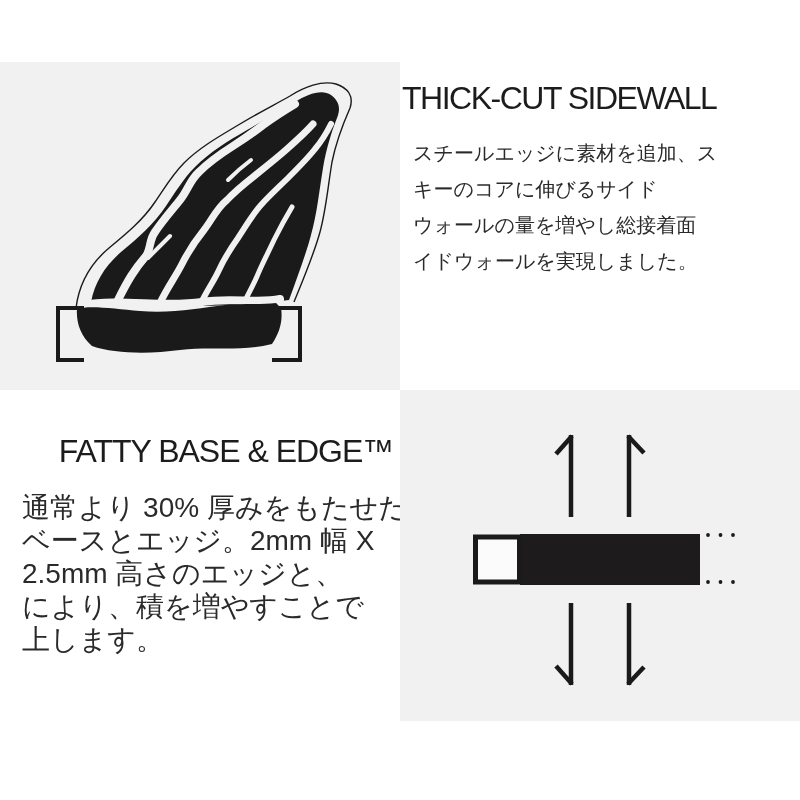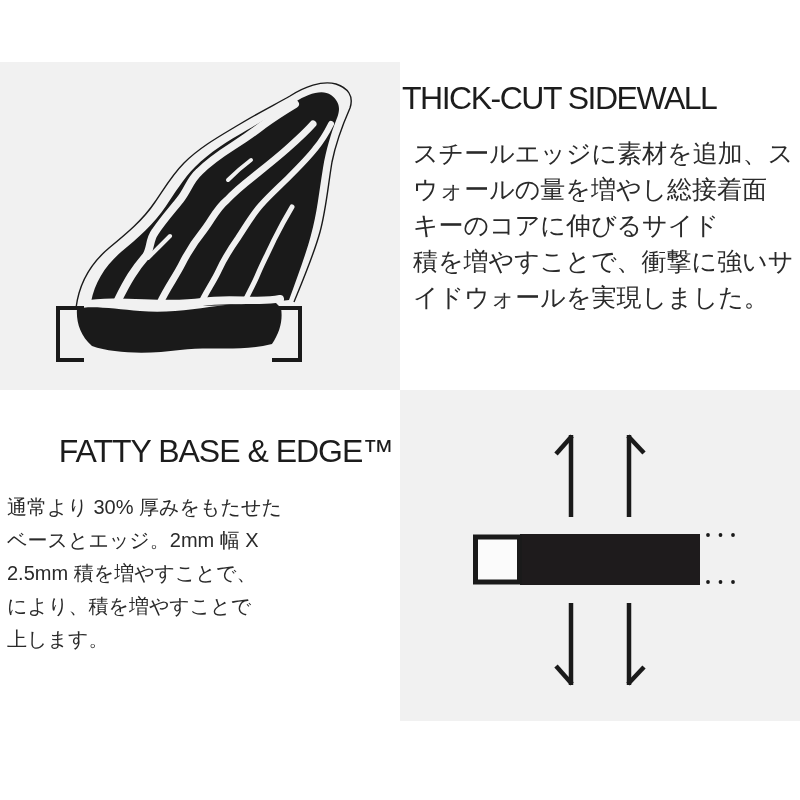--- a/index.html
+++ b/index.html
@@ -14,22 +14,22 @@
   .cell.tr{left:400px;top:62px;height:328px;background:#ffffff;}
   .cell.bl{left:0;top:390px;height:331px;background:#ffffff;padding-left:44px;}
   .cell.br{left:400px;top:390px;height:331px;background:#f1f1f1;}
   .head{
     margin:4px;position:absolute;font-weight:400;font-size:32px;
     letter-spacing:-1.5px;color:#1c1c1c;white-space:nowrap;line-height:1.14;
   }
   .cell.tr .head{left:-2px;top:14px;}
   .cell.bl .head{left:0;top:39px;width:100%;text-align:center;letter-spacing:-1px;}
   .para{position:absolute;color:#2a2a2a;}
-  .cell.tr .para{left:13px;top:73px;font-size:25px;line-height:36px;}
-  .cell.bl .para{left:7px;top:101px;font-size:20px;line-height:33px;}
+  .cell.tr .para{left:13px;top:73px;font-size:20px;line-height:36px;}
+  .cell.bl .para{left:22px;top:101px;font-size:28px;line-height:33px;}
   .para div{white-space:nowrap;}
   svg{display:block;position:absolute;left:0;top:0;}
 </style>
 </head>
 <body>
 
 <div class="page">
 
   <section class="cell tl">
     <svg width="400" height="328" viewBox="0 0 400 328">
@@ -75,33 +75,32 @@
         <path d="M 84 246 L 58 246 L 58 298 L 84 298"></path>
         <path d="M 272 246 L 300 246 L 300 298 L 272 298"></path>
       </g>
     </svg>
   </section>
 
   <section class="cell tr">
     <h2 class="head">THICK-CUT SIDEWALL</h2>
     <div class="para">
       <div>スチールエッジに素材を追加、ス</div>
+      <div>キーのコアに伸びるサイド</div>
       <div>ウォールの量を増やし総接着面</div>
-      <div>キーのコアに伸びるサイド</div>
-      <div>積を増やすことで、衝撃に強いサ</div>
       <div>イドウォールを実現しました。</div>
     </div>
   </section>
 
   <section class="cell bl">
     <h2 class="head">FATTY BASE &amp; EDGE™</h2>
     <div class="para">
       <div>通常より 30% 厚みをもたせた</div>
       <div>ベースとエッジ。2mm 幅 X</div>
-      <div>2.5mm 積を増やすことで、</div>
+      <div>2.5mm 高さのエッジと、</div>
       <div>により、積を増やすことで</div>
       <div>上します。</div>
     </div>
   </section>
 
   <section class="cell br">
     <svg width="400" height="331" viewBox="0 0 400 331">
 
       <g fill="none" stroke="#1a1a1a" stroke-width="4.5">
         <path d="M 171 45 L 171 127"></path>

